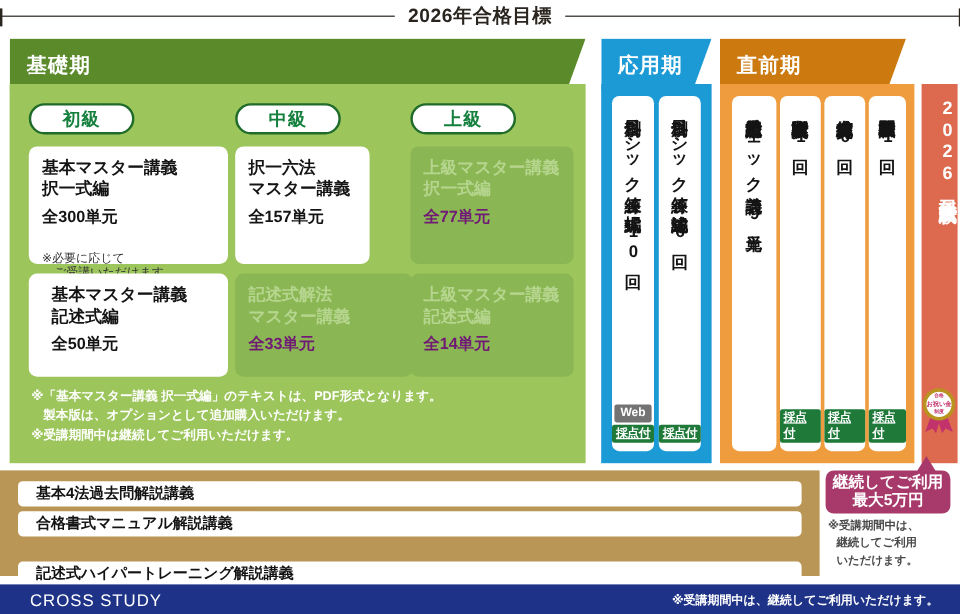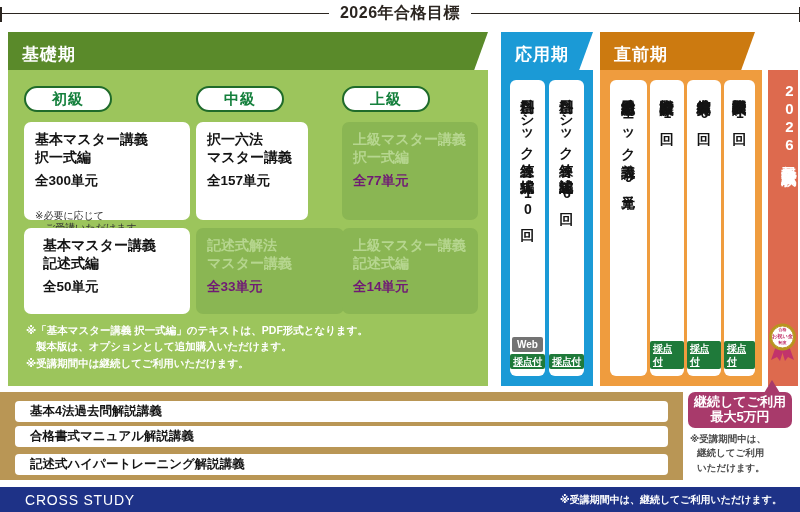--- a/index.html
+++ b/index.html
@@ -177,21 +177,21 @@
     background: #b99655;
   }
   .extra-row {
     position: absolute; left: 15px; width: 653px; height: 21px;
     background: #ffffff; border-radius: 4px;
     display: flex; align-items: center; padding-left: 15px;
     font-size: 12.5px; font-weight: 700; color: #141414;
   }
   #extra-0 { top: 9px; }
   #extra-1 { top: 34px; }
-  #extra-2 { top: 62px; }
+  #extra-2 { top: 76px; }
 
   
   #footer {
     position: absolute; left: 0; top: 487px; width: 800px; height: 25px;
     background: #1e3287;
     display: flex; align-items: center; justify-content: space-between;
   }
   #footer .brand {
     color: #ffffff; font-size: 14px; letter-spacing: .8px;
     padding-left: 25px; font-weight: 400;

